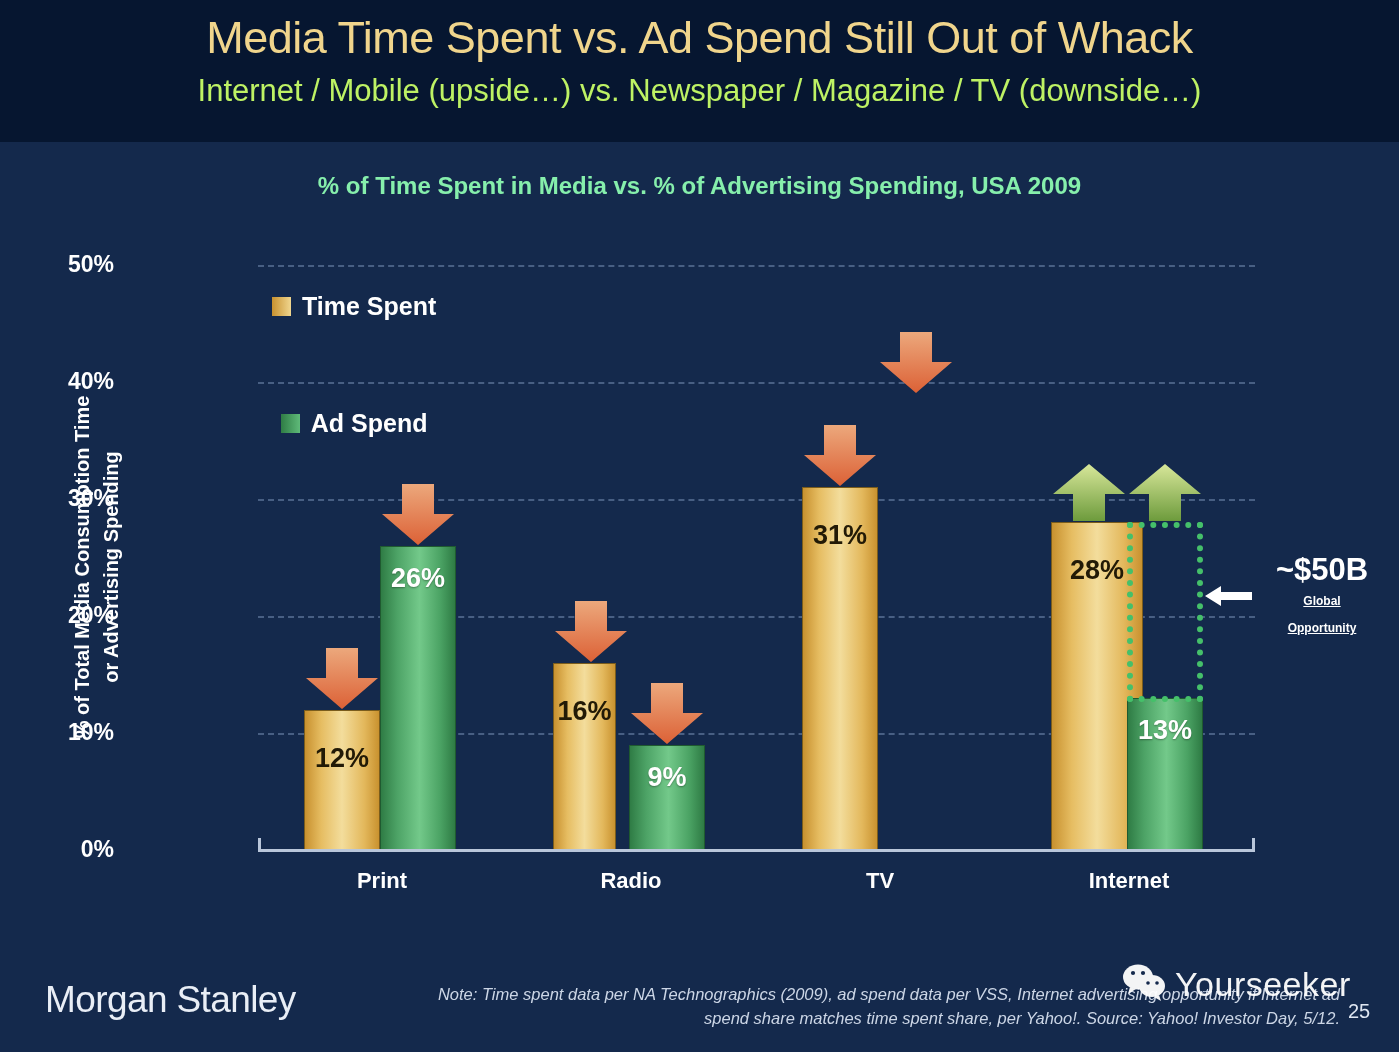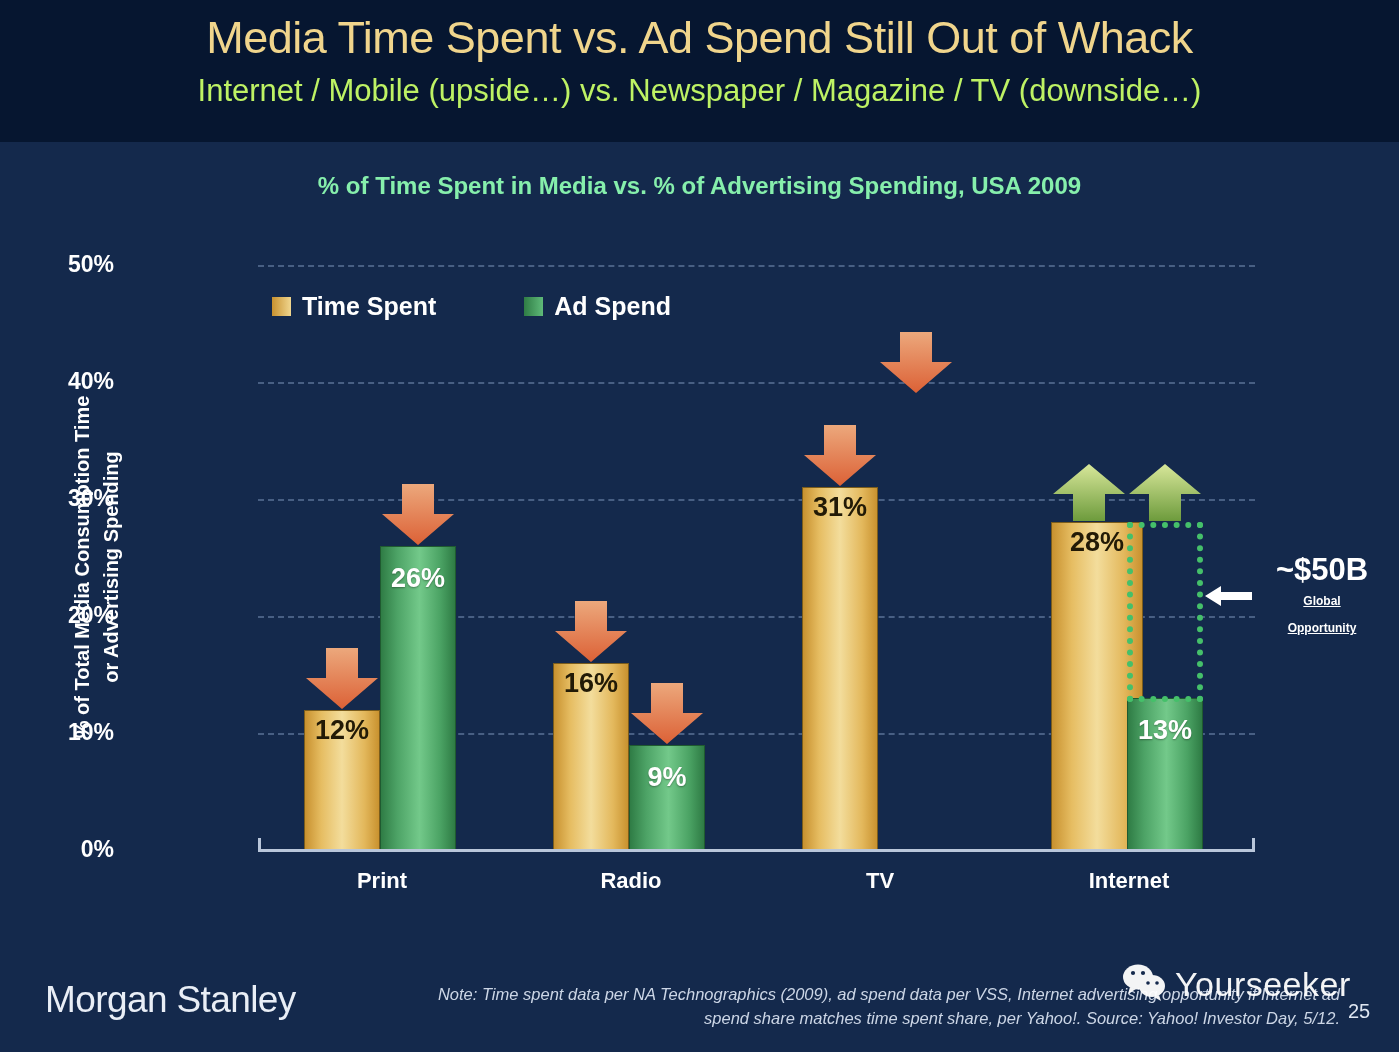--- a/index.html
+++ b/index.html
@@ -124,21 +124,21 @@
   }
   .bar-label {
     position: absolute;
     left: 0;
     width: 100%;
     text-align: center;
     font-size: 27px;
     font-weight: bold;
     white-space: nowrap;
   }
-  .bar-label.dark { color: #221a06; top: 4px; }
+  .bar-label.dark { color: #221a06; top: 32px; }
   .bar-label.light { color: #ffffff; top: 16px; text-shadow: 0 1px 2px rgba(0,0,0,.35); }
 
   
   .arrow-down {
     position: absolute;
     width: 76px; height: 62px;
   }
   .arrow-down svg, .arrow-up svg { display: block; }
   .arrow-up {
     position: absolute;
@@ -183,20 +183,21 @@
   }
 
   
   #legend {
     position: absolute;
     left: 272px;
     top: 292px;
     display: flex;
     align-items: center;
     gap: 88px;
+    flex-direction: column;
   }
   .legend-item { display: flex; align-items: center; gap: 11px; }
   .legend-swatch { width: 19px; height: 19px; display: block; }
   .legend-swatch.time { background: linear-gradient(to right,#c8912f,#f0d68f); }
   .legend-swatch.ad { background: linear-gradient(to right,#2f7c45,#5fba79); }
   .legend-text { color: #ffffff; font-size: 25px; font-weight: bold; white-space: nowrap; }
 
   
   #ms-logo {
     position: absolute;
@@ -287,21 +288,21 @@
         </defs>
       <path d="M22 0 L54 0 L54 30 L74 30 L38 61 L2 30 L22 30 Z" fill="url(#dg1)"></path>
     </svg>
   </div>
   <div class="arrow-down" style="left:122px; top:219px;">
     <svg width="76" height="62" viewBox="0 0 76 62">
       <path d="M22 0 L54 0 L54 30 L74 30 L38 61 L2 30 L22 30 Z" fill="url(#dg1)"></path>
     </svg>
   </div>
 
-  <div class="bar bar-time" style="left:295px; width:76px; height:187px;">
+  <div class="bar bar-time" style="left:295px; width:63px; height:187px;">
     <div class="bar-label dark">16%</div>
   </div>
   <div class="bar bar-ad" style="left:371px; width:76px; height:105px;">
     <div class="bar-label light">9%</div>
   </div>
   <div class="arrow-down" style="left:295px; top:336px;">
     <svg width="76" height="62" viewBox="0 0 76 62">
       <path d="M22 0 L54 0 L54 30 L74 30 L38 61 L2 30 L22 30 Z" fill="url(#dg1)"></path>
     </svg>
   </div>

